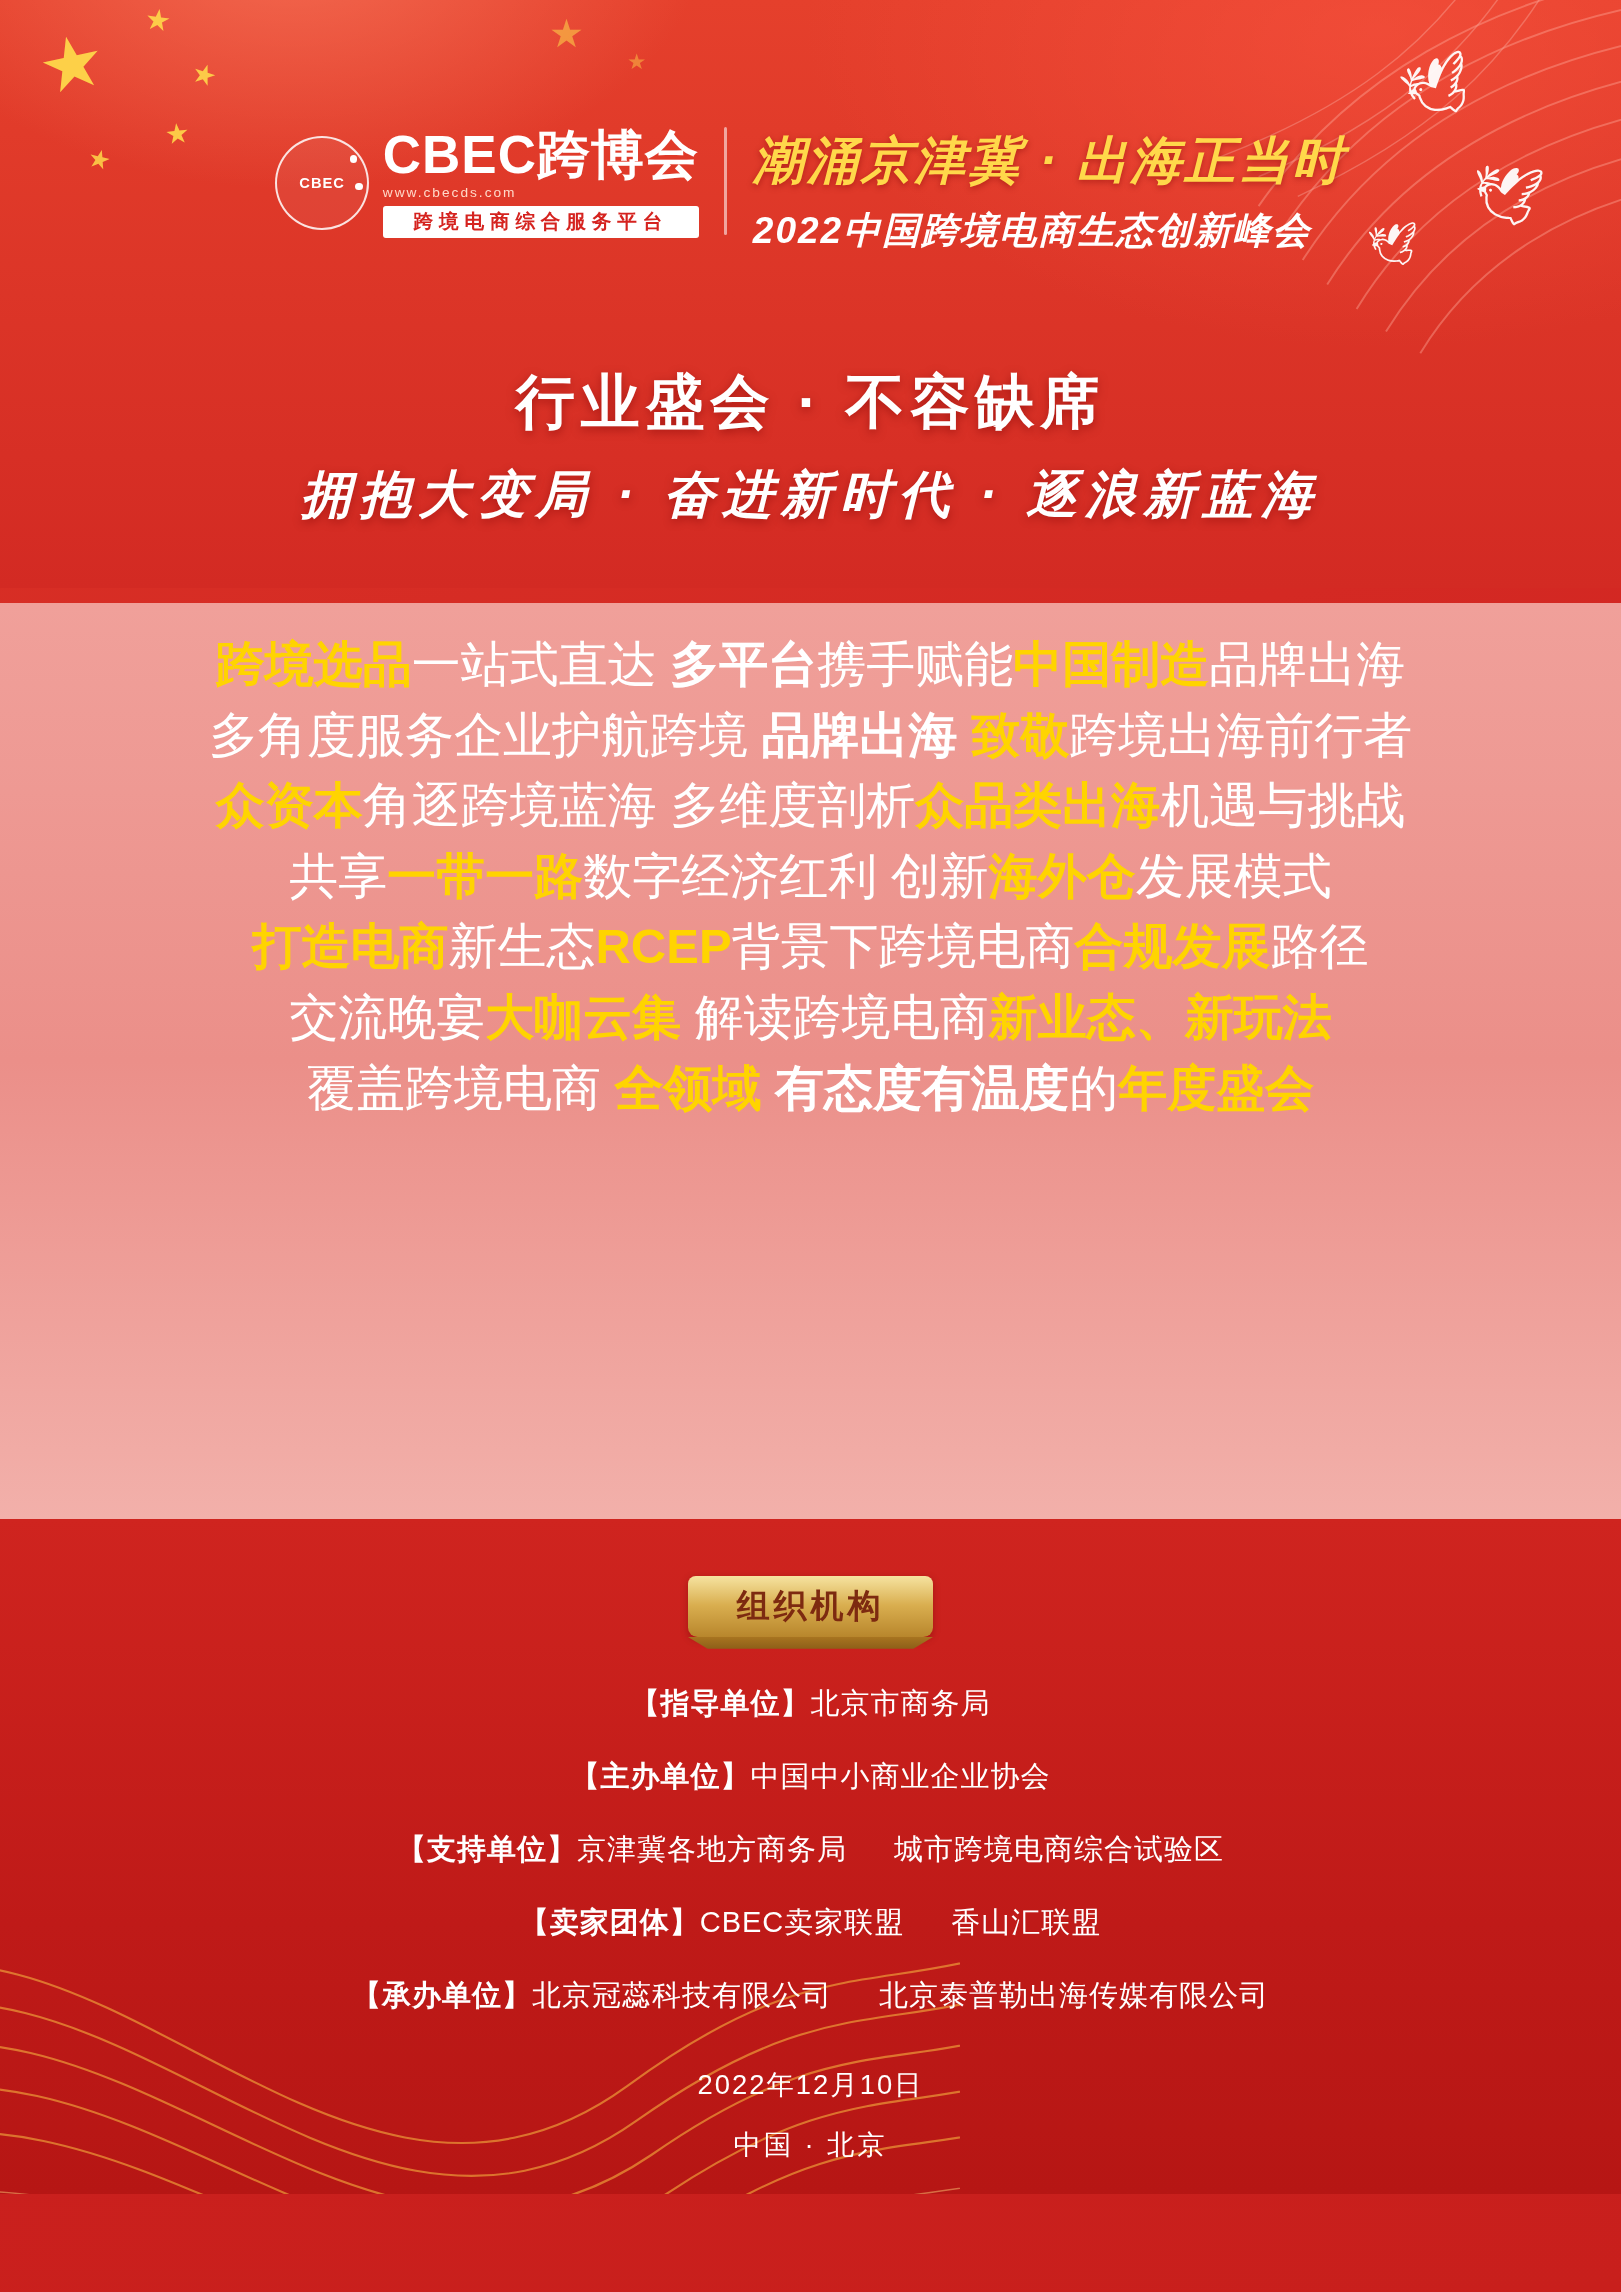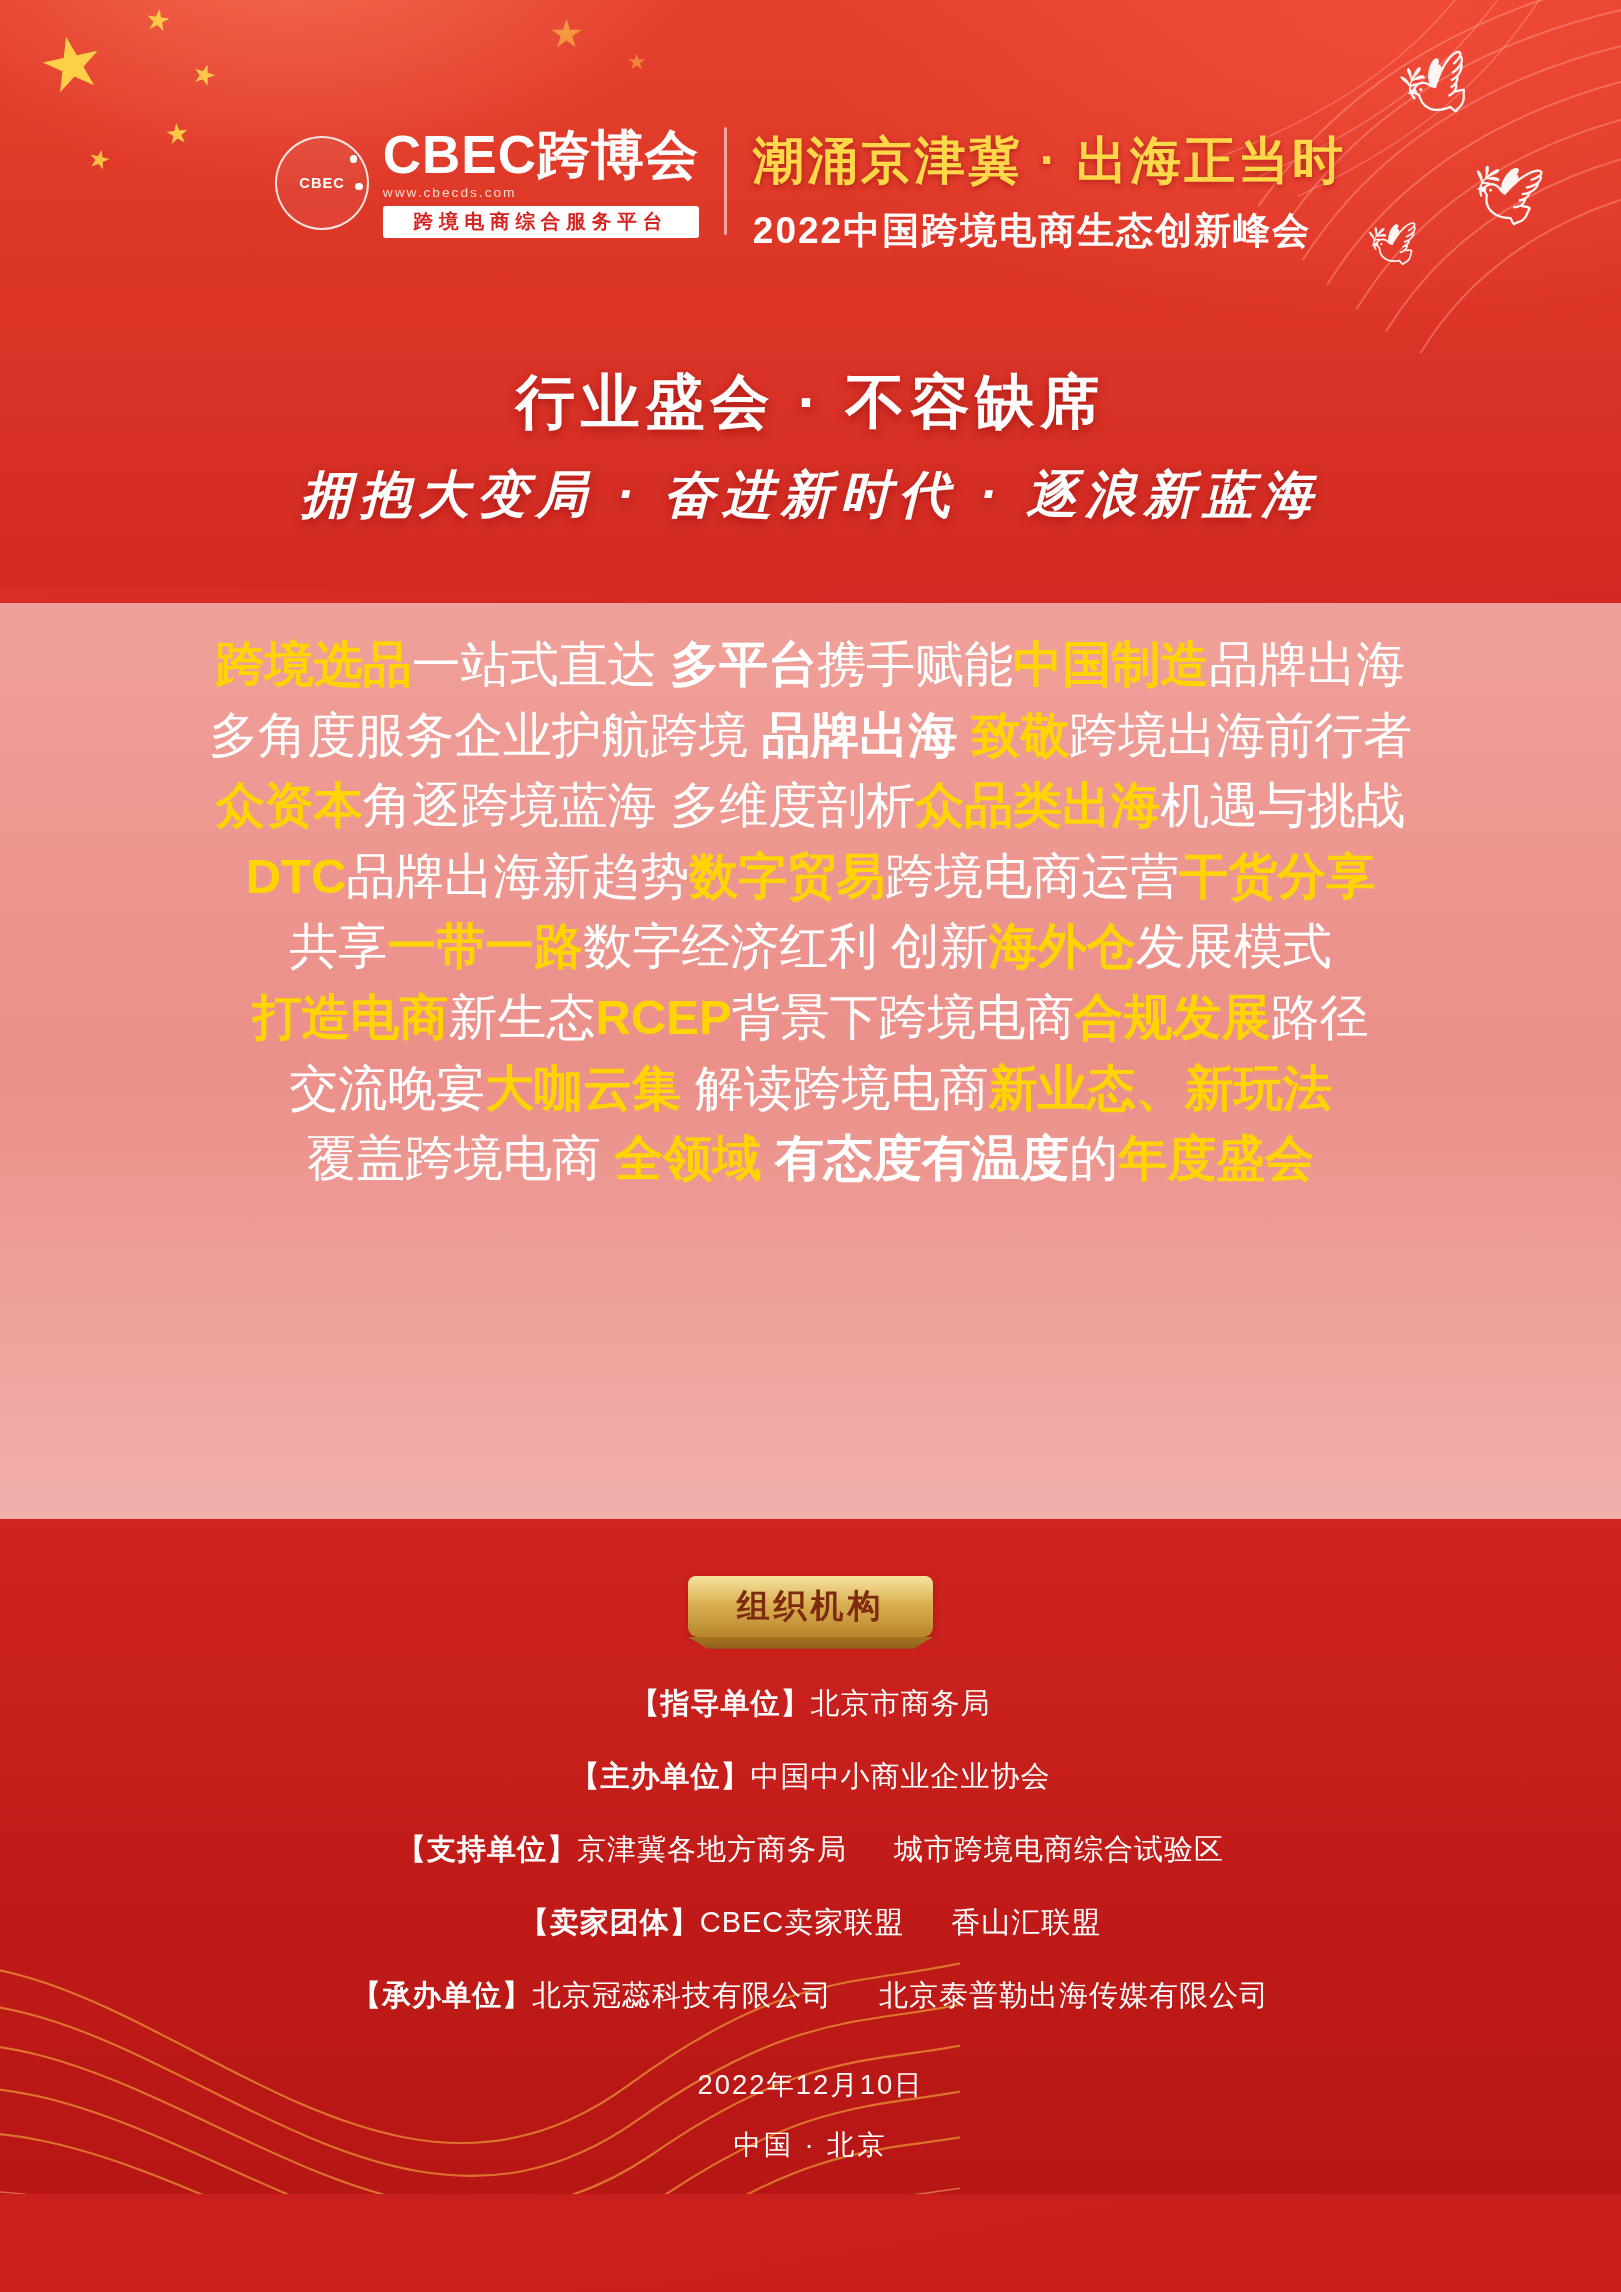--- a/index.html
+++ b/index.html
@@ -51,21 +51,21 @@
   .logo-mark .dot.a{right:9.8px;top:17.6px;}
   .logo-mark .dot.b{right:3.9px;top:45px;}
   .logo-wordmark{display:flex;flex-direction:column;justify-content:center;}
   .logo-wordmark .lw-main{font-size:53px;font-weight:bold;color:#fff;letter-spacing:1px;line-height:1.05;}
   .logo-wordmark .lw-url{font-size:13.7px;color:#ffd9c9;letter-spacing:2px;margin-top:2px;}
   .logo-wordmark .lw-sub{
     margin-top:5.9px;background:#fff;color:#d5231f;font-size:19.6px;font-weight:bold;
     letter-spacing:5.9px;padding:2.9px 7.8px;border-radius:2.9px;text-align:center;
   }
   .divider-v{width:2.9px;height:108px;background:rgba(255,255,255,.55);border-radius:2px;}
-  .title-block{display:flex;flex-direction:column;gap:9.8px;}
+  .title-block{display:flex;flex-direction:column;gap:9.8px;font-style:italic;}
   .title-main{font-size:51px;font-weight:bold;color:#ffd84a;letter-spacing:2.9px;text-shadow:0 2px 5.9px rgba(120,0,0,.45);}
   .title-sub{font-size:37px;font-weight:bold;color:#fff;letter-spacing:2px;}
 
   
   .slogan{position:absolute;left:0;top:363px;width:1621px;text-align:center;}
   .slogan-1{font-size:59px;font-weight:bold;color:#fff;letter-spacing:5.9px;text-shadow:0 2.9px 9.8px rgba(120,0,0,.5);}
   .slogan-2{margin-top:18px;font-size:51px;font-weight:bold;color:#fff;letter-spacing:7.8px;font-style:italic;text-shadow:0 2.9px 9.8px rgba(120,0,0,.45);}
 
   
   .keywords{
@@ -167,21 +167,20 @@
 
   <div class="slogan">
     <div class="slogan-1">行业盛会 · 不容缺席</div>
     <div class="slogan-2">拥抱大变局 · 奋进新时代 · 逐浪新蓝海</div>
   </div>
 
   <div class="keywords" id="keyword-panel">
       <div class="kw-line"><span class="kw-y">跨境选品</span><span class="kw-w">一站式直达 </span><span class="kw-b">多平台</span><span class="kw-w">携手赋能</span><span class="kw-y">中国制造</span><span class="kw-w">品牌出海</span></div>
       <div class="kw-line"><span class="kw-w">多角度服务企业护航跨境 </span><span class="kw-b">品牌出海</span><span class="kw-w"> </span><span class="kw-y">致敬</span><span class="kw-w">跨境出海前行者</span></div>
       <div class="kw-line"><span class="kw-y">众资本</span><span class="kw-w">角逐跨境蓝海 </span><span class="kw-w">多维度剖析</span><span class="kw-y">众品类出海</span><span class="kw-w">机遇与挑战</span></div>
-      <div class="kw-line"><span class="kw-y">DTC</span><span class="kw-w">品牌出海新趋势</span><span class="kw-y">数字贸易</span><span class="kw-w">跨境电商运营</span><span class="kw-y">干货分享</span></div>
       <div class="kw-line"><span class="kw-w">共享</span><span class="kw-y">一带一路</span><span class="kw-w">数字经济红利 </span><span class="kw-w">创新</span><span class="kw-y">海外仓</span><span class="kw-w">发展模式</span></div>
       <div class="kw-line"><span class="kw-y">打造电商</span><span class="kw-w">新生态</span><span class="kw-y">RCEP</span><span class="kw-w">背景下跨境电商</span><span class="kw-y">合规发展</span><span class="kw-w">路径</span></div>
       <div class="kw-line"><span class="kw-w">交流晚宴</span><span class="kw-y">大咖云集</span><span class="kw-w"> 解读跨境电商</span><span class="kw-y">新业态、新玩法</span></div>
       <div class="kw-line"><span class="kw-w">覆盖跨境电商 </span><span class="kw-y">全领域</span><span class="kw-b"> 有态度有温度</span><span class="kw-w">的</span><span class="kw-y">年度盛会</span></div>
     </div>
 
   <div class="bottom">
     <svg class="swirl" viewBox="0 0 1100 700" preserveAspectRatio="none">
       <g fill="none" stroke="#f2a83c" stroke-width="2.2" opacity="0.75">
         <path d="M-40 330 C 220 200, 470 640, 760 430 C 930 305, 1000 330, 1120 300"></path>

